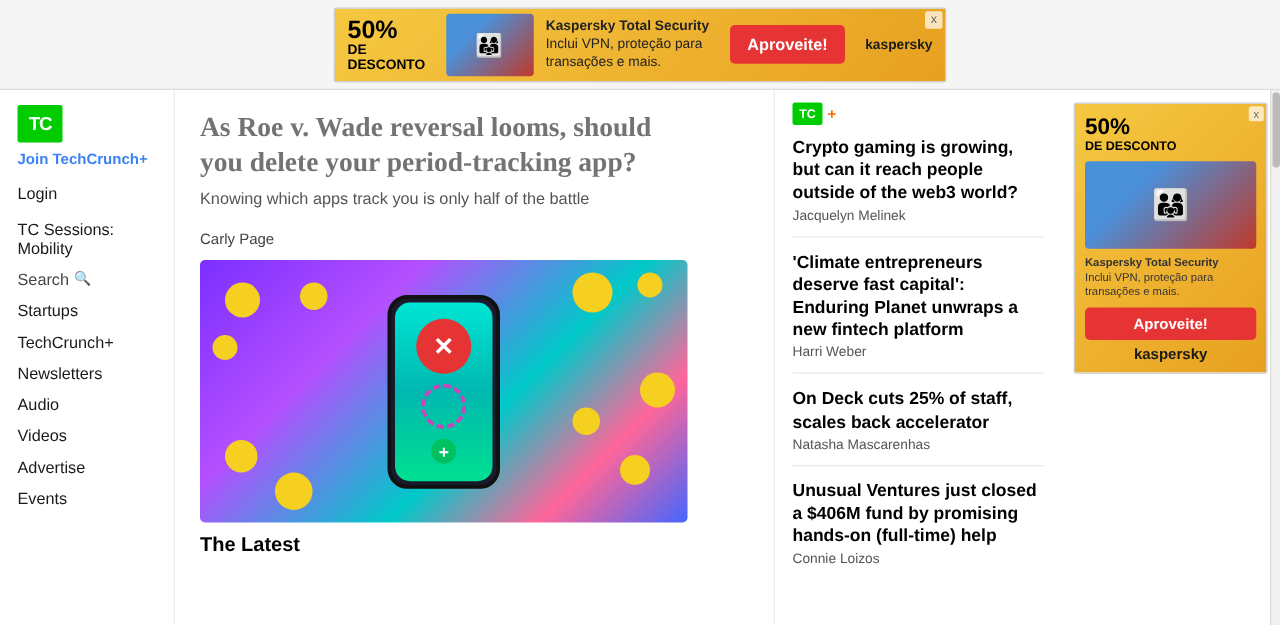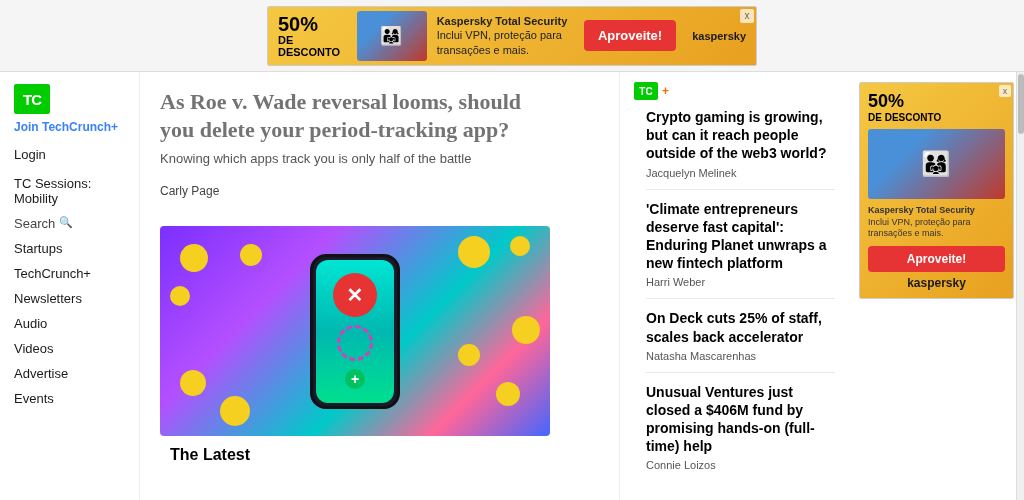--- a/index.html
+++ b/index.html
@@ -150,21 +150,21 @@
       font-family: Liberation Serif, serif;
     }
     .article-subtitle {
       font-size: 13px;
       color: #555;
       margin-bottom: 18px;
     }
     .article-author {
       font-size: 12px;
       color: #444;
-      margin-bottom: 28px;
+      margin-bottom: 10px;
     }
     .article-image {
       width: 100%;
       max-width: 390px;
       height: 210px;
       border-radius: 4px;
       background: linear-gradient(135deg, #7b2fff 0%, #b44fff 30%, #00c9c9 60%, #ff6699 80%, #4466ff 100%);
       display: flex;
       align-items: center;
       justify-content: center;
@@ -230,21 +230,20 @@
       align-items: center;
       justify-content: center;
       color: #fff;
       font-size: 14px;
       font-weight: 900;
     }
     .the-latest {
       font-size: 16px;
       font-weight: 800;
       color: #000;
-      margin-left: 10px;
     }
 
     
     .right-articles {
       width: 230px;
       flex-shrink: 0;
       padding: 10px 14px;
       border-left: 1px solid #eee;
       overflow: hidden;
       display: flex;
@@ -267,21 +266,20 @@
       color: #fff;
       display: flex;
       align-items: center;
       justify-content: center;
     }
     .tc-plus-text { color: #ff6600; font-size: 12px; font-weight: 700; }
     .right-article {
       border-bottom: 1px solid #e8e8e8;
       padding-bottom: 10px;
       margin-bottom: 10px;
-      margin-left: 12px;
     }
     .right-article:last-child { border-bottom: none; }
     .right-article-title {
       font-size: 14px;
       font-weight: 700;
       line-height: 1.3;
       color: #000;
       margin-bottom: 4px;
     }
     .right-article-author {

